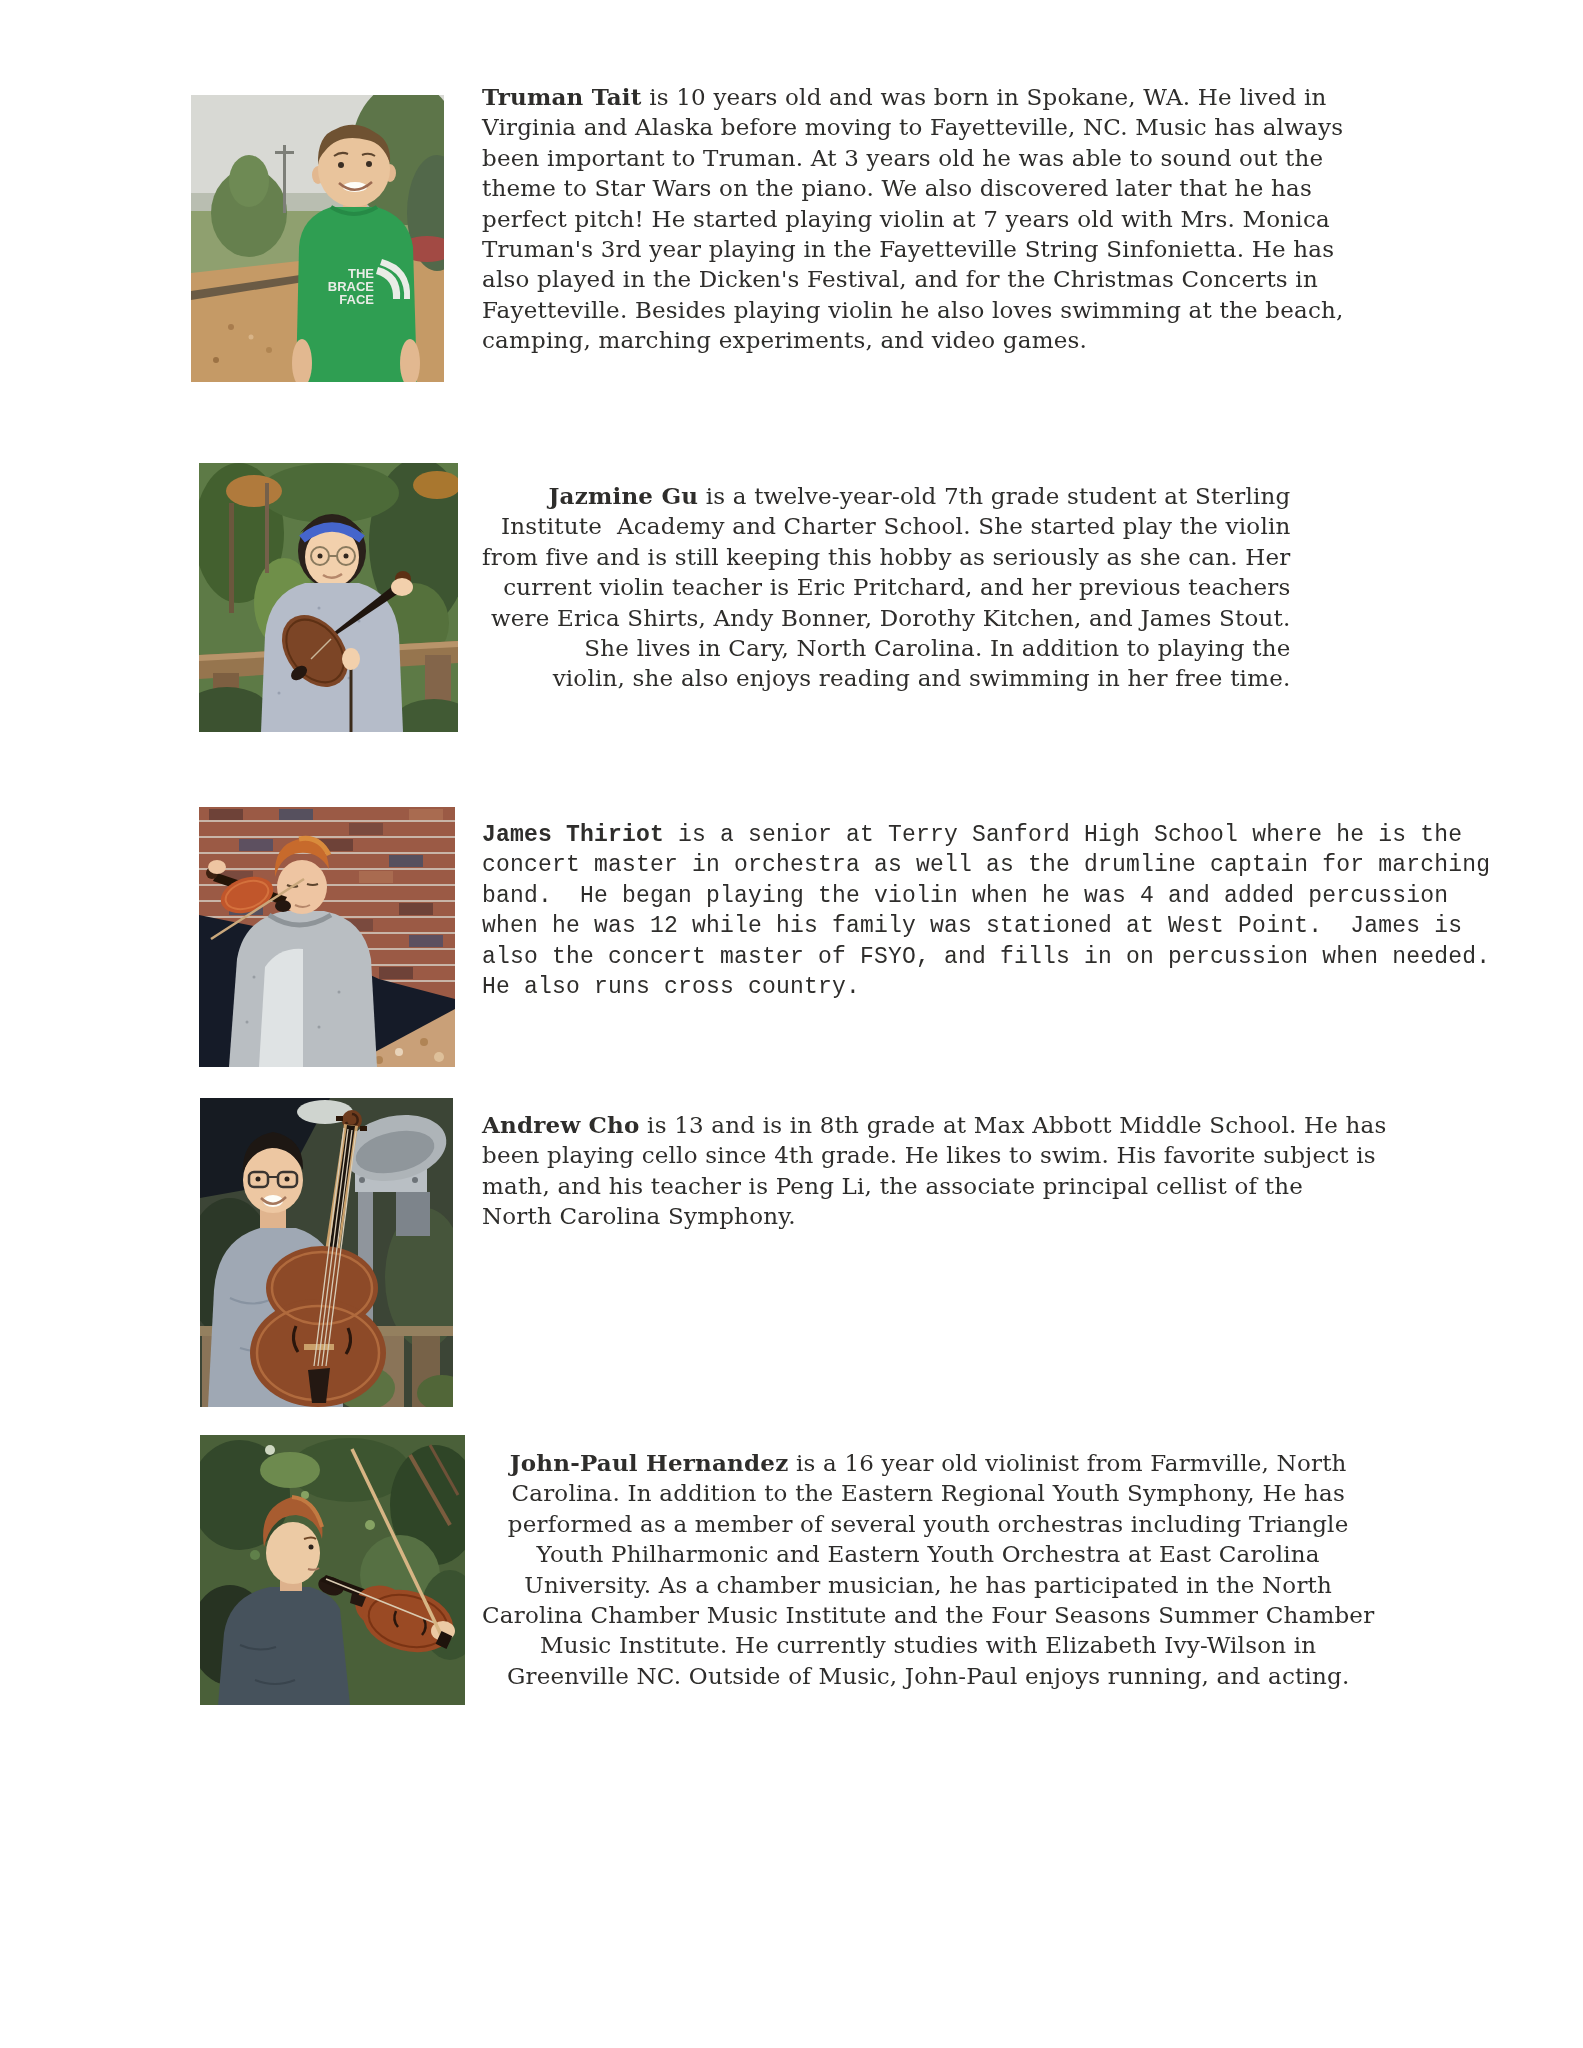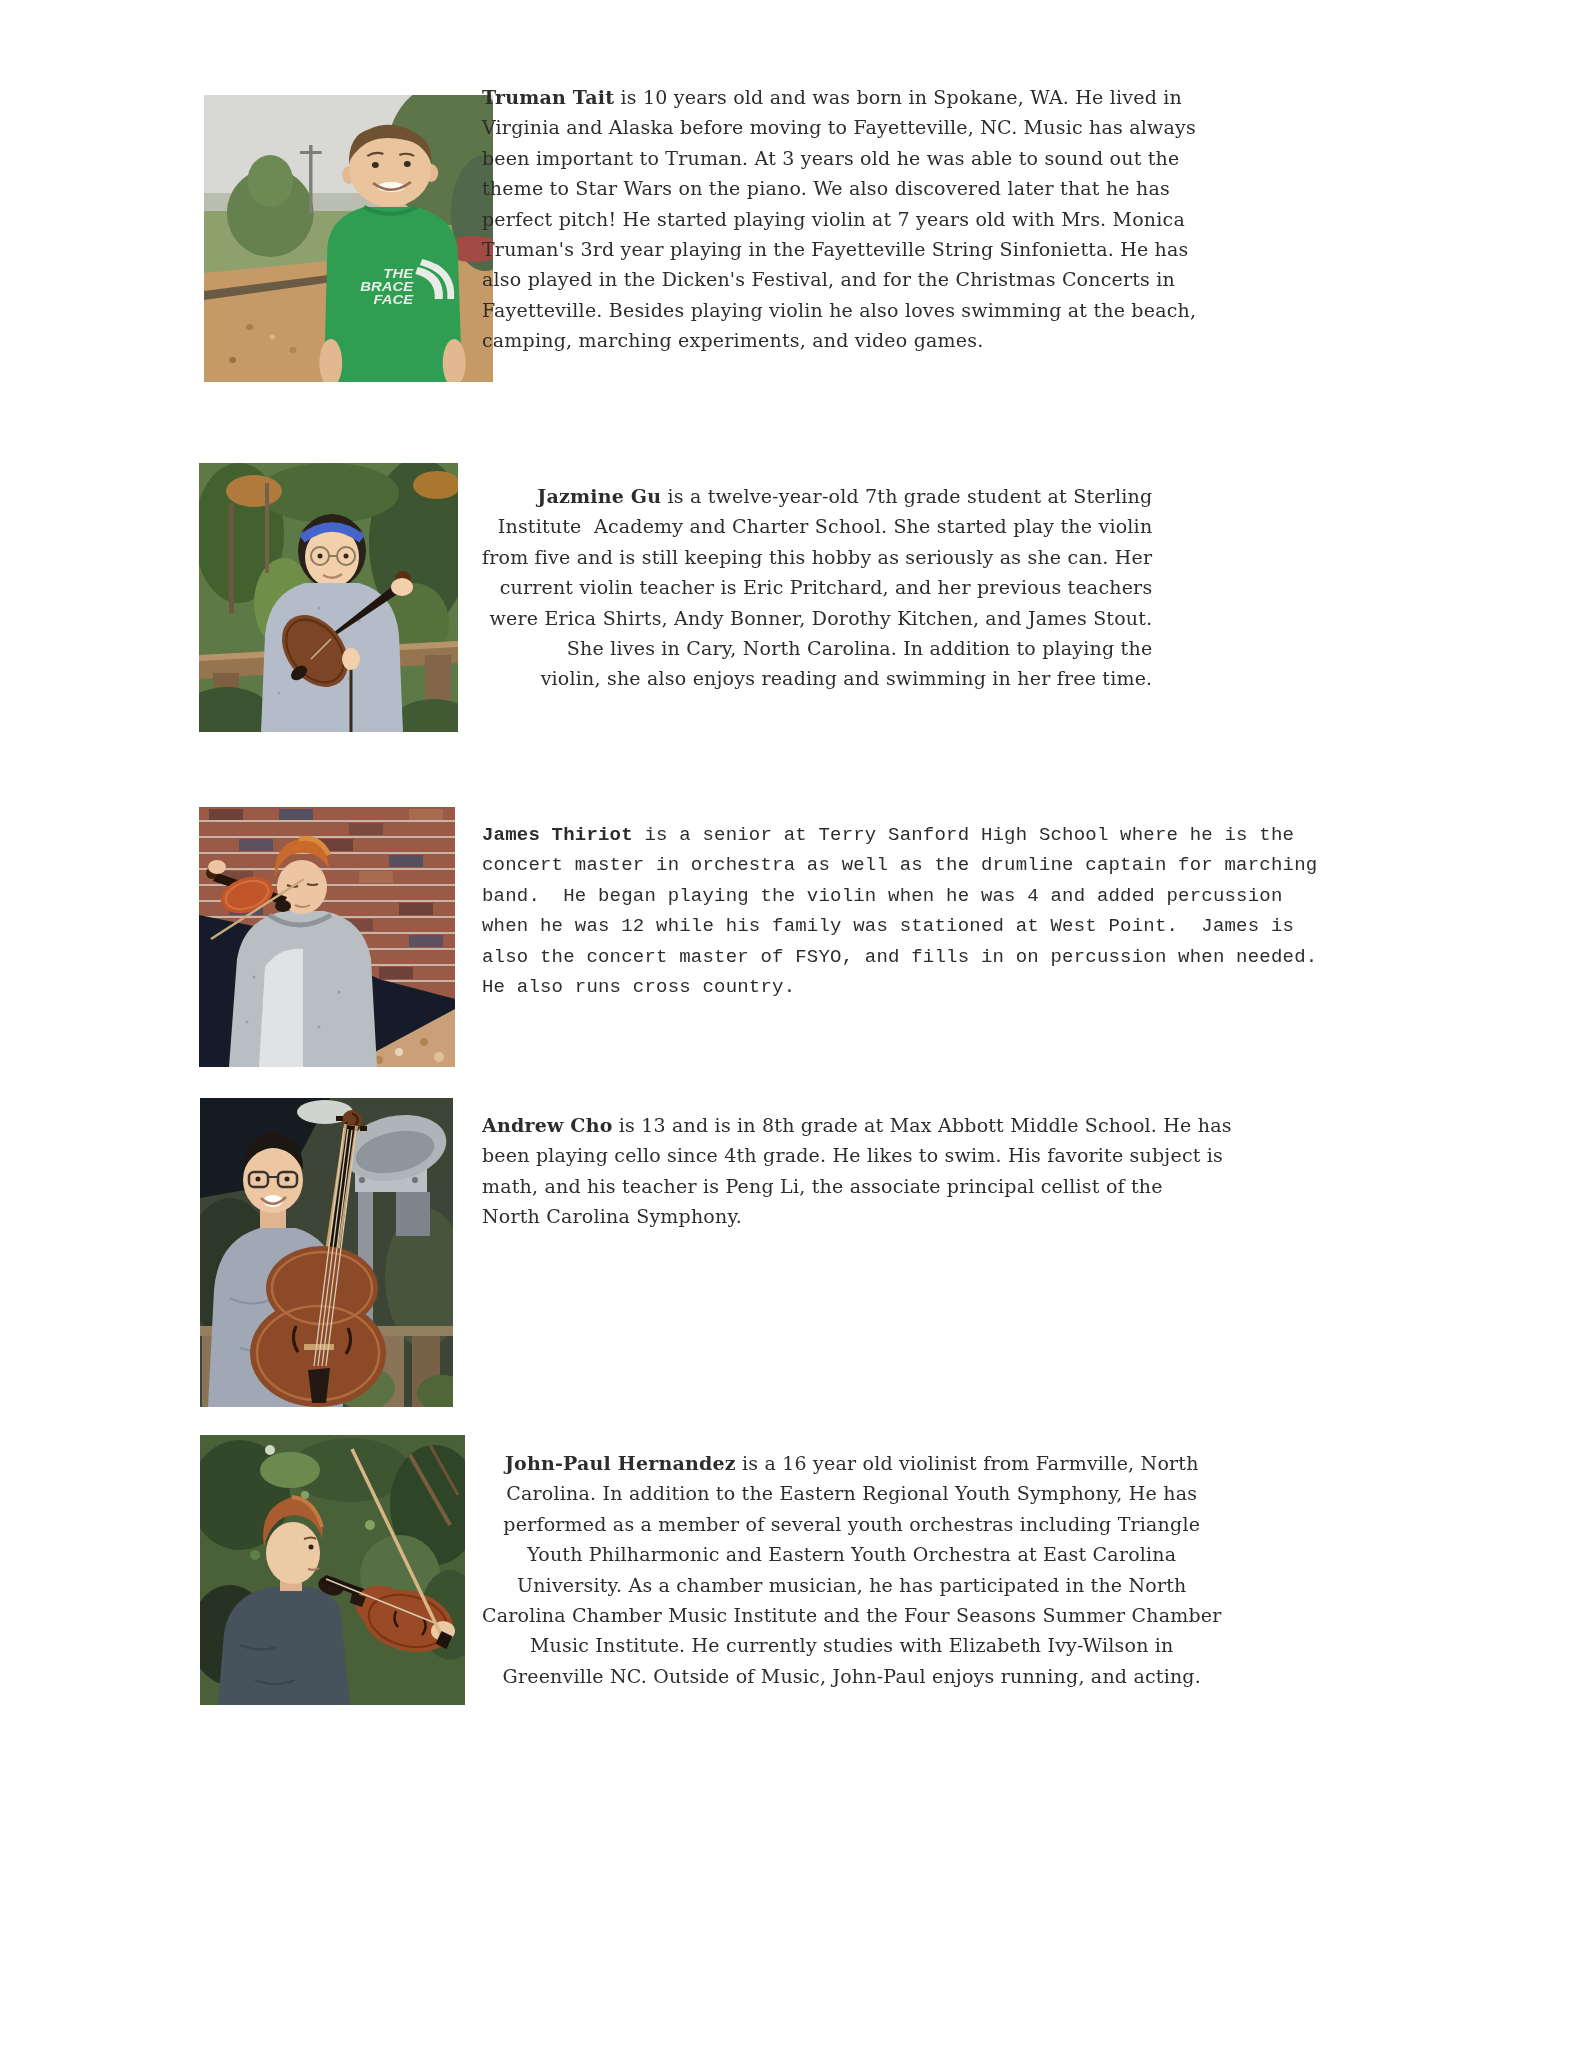--- a/index.html
+++ b/index.html
@@ -3,25 +3,25 @@
 <meta charset="utf-8">
 <style>
   html,body { margin:0; padding:0; }
   body {
     width:1583px; height:2048px; position:relative; background:#ffffff;
     font-family:"DejaVu Serif","Liberation Serif",serif;
   }
   .page { position:absolute; inset:0; background:#ffffff; }
   .photo { position:absolute; overflow:hidden; }
   .photo svg { display:block; width:100%; height:100%; }
-  .bio-text { position:absolute; left:482px; color:#2e2d2b; font-size:19px; line-height:30.4px; letter-spacing:0.2px; }
+  .bio-text { position:absolute; left:482px; color:#2e2d2b; font-size:23px; line-height:30.4px; letter-spacing:0.2px; }
   .line { white-space:pre; }
   .bold { font-weight:bold; }
   
-  #photo1 { left:204px; top:95px;  width:289px; height:287px;font-style:italic; }
+  #photo1 { left:191px; top:95px;  width:253px; height:287px; }
   #photo2 { left:199px; top:463px; width:259px; height:269px; }
   #photo3 { left:199px; top:807px; width:256px; height:260px; }
   #photo4 { left:200px; top:1098px; width:253px; height:309px; }
   #photo5 { left:200px; top:1435px; width:265px; height:270px; }
   #text1 { top:82px; }
   #text2 { top:481px;text-align:right; }
   #text3 { top:820px;font-family:Liberation Mono, monospace; }
   #text4 { top:1110px; }
   #text5 { top:1448px;text-align:center; }
 </style>

